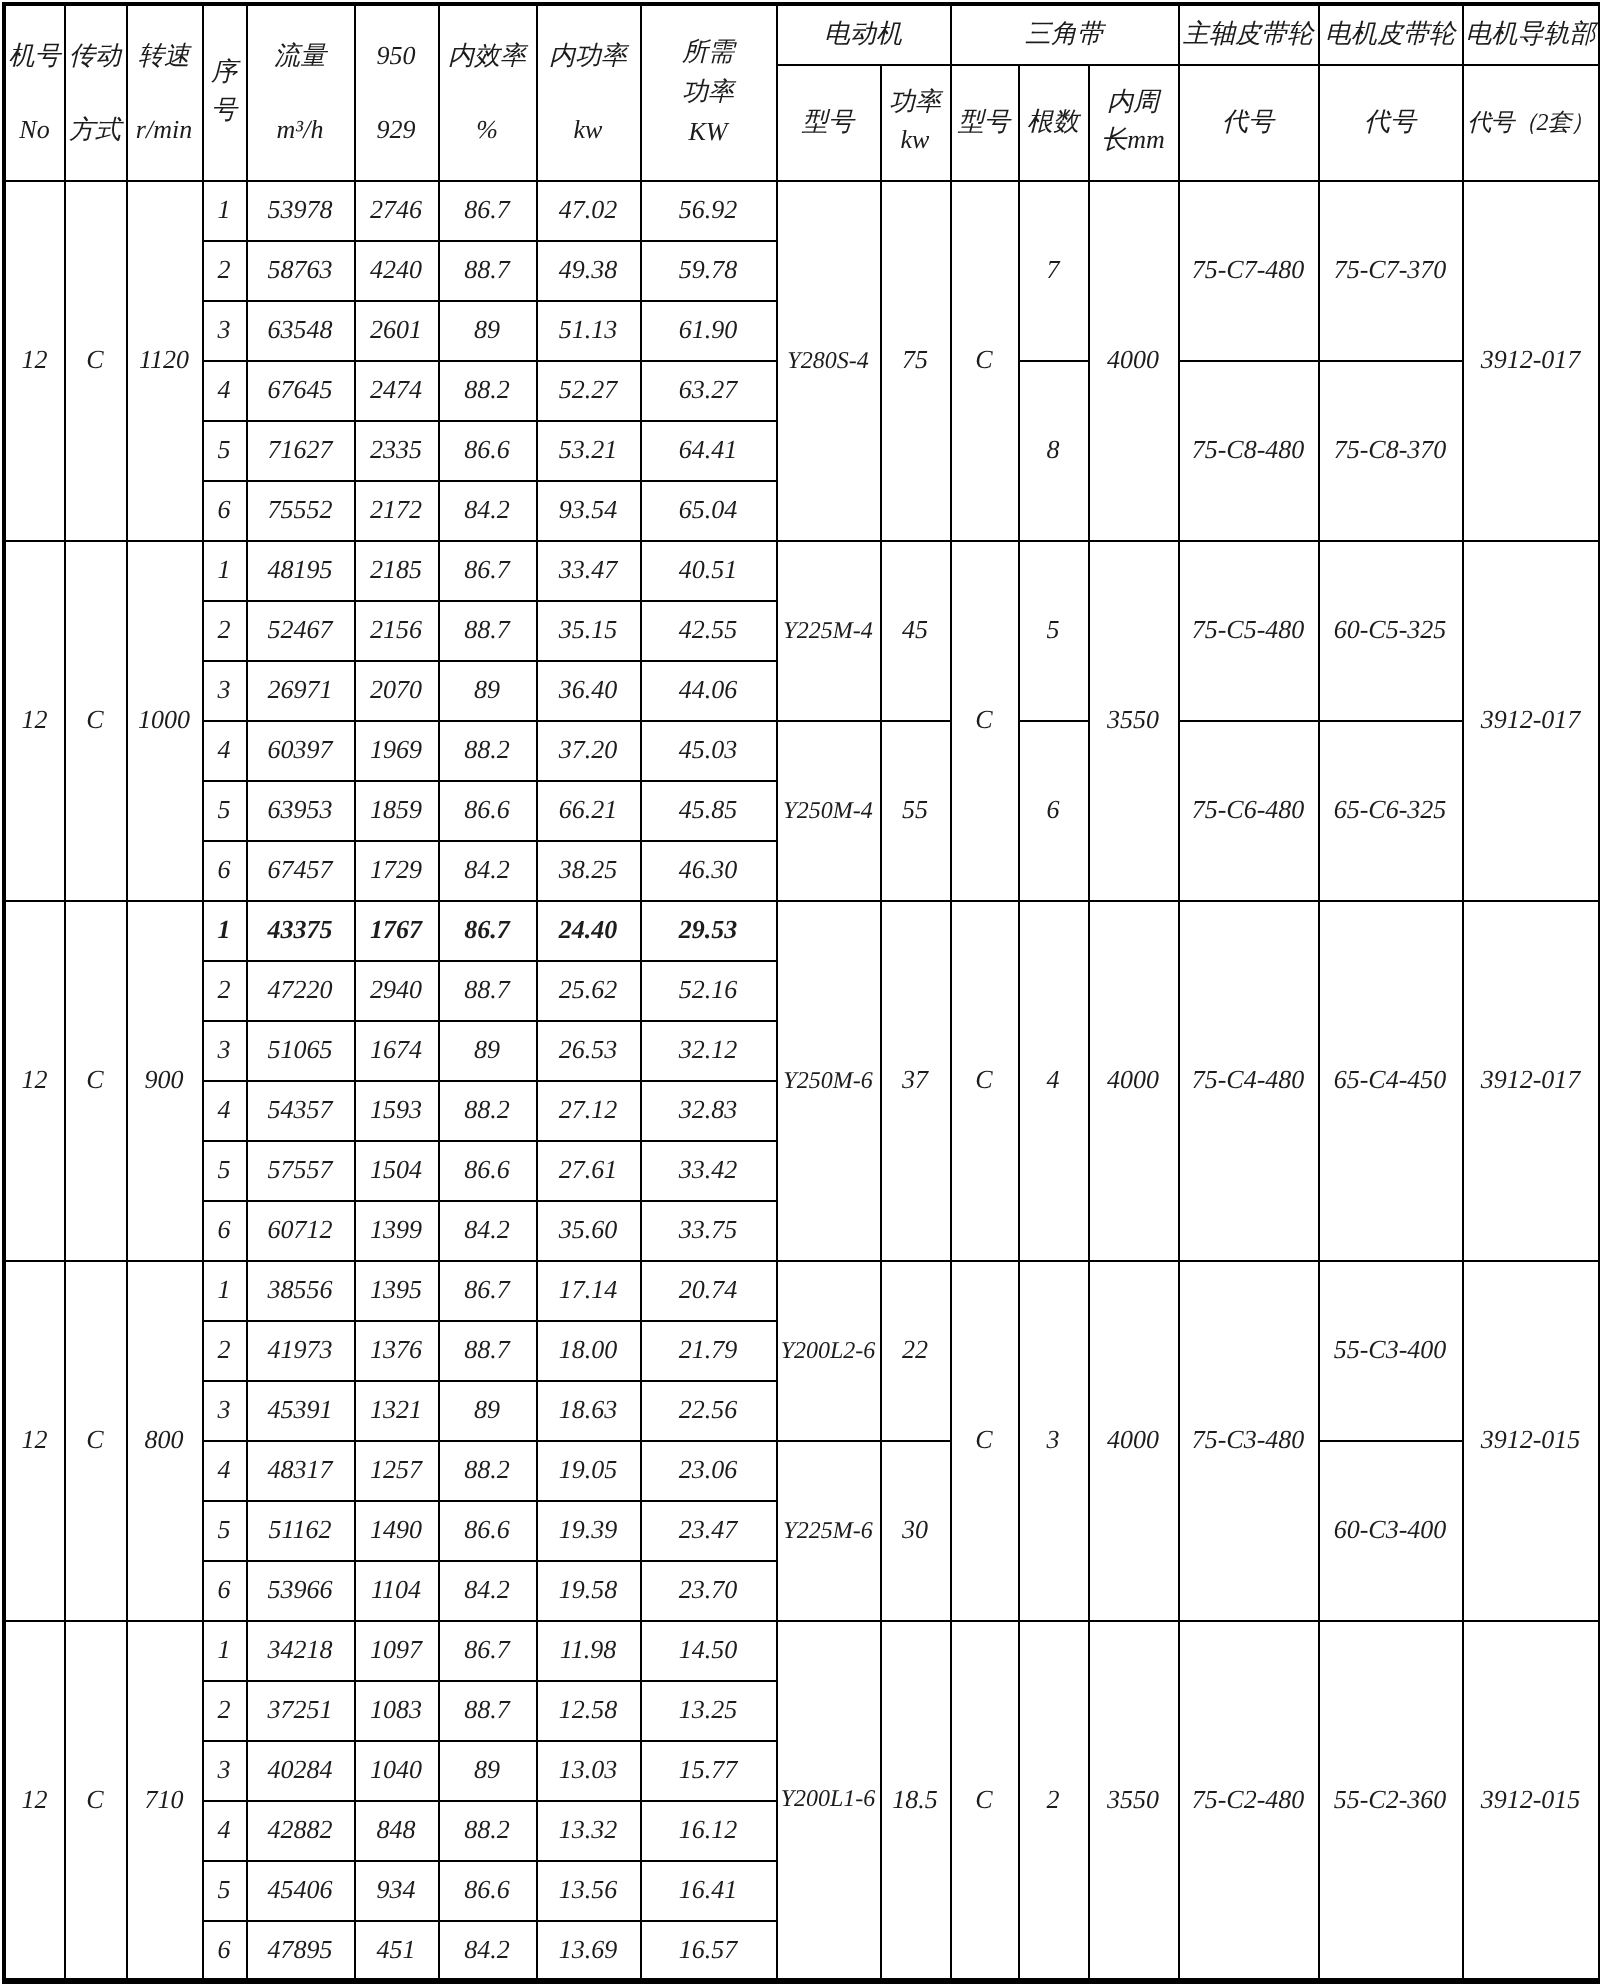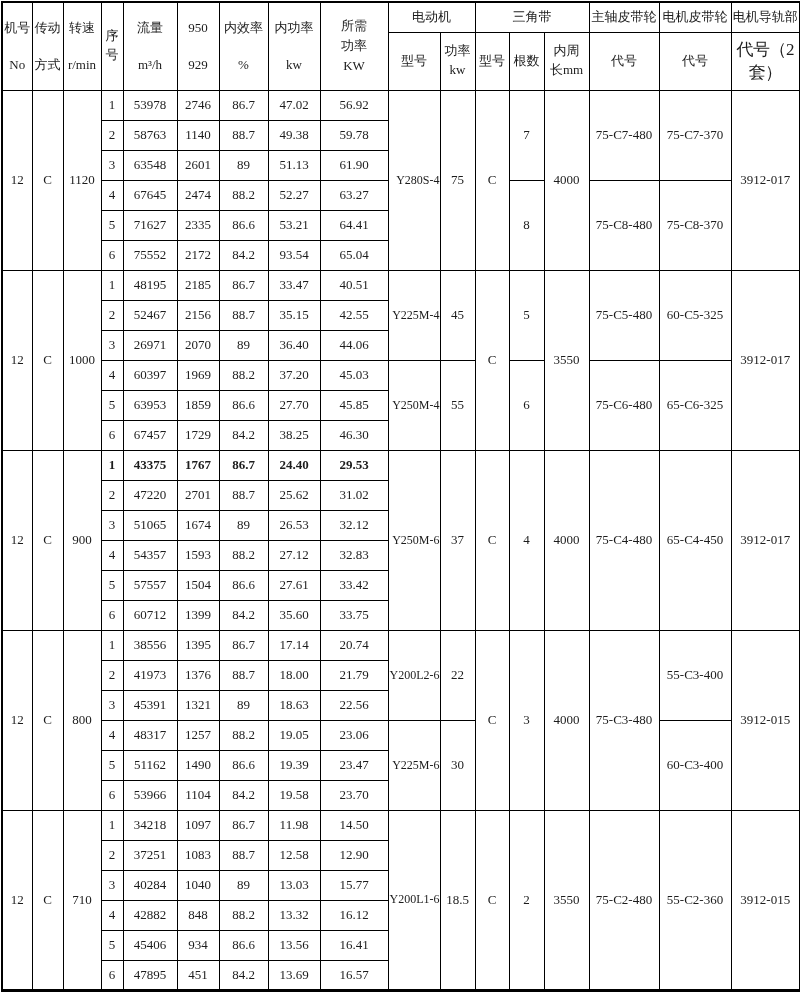--- a/index.html
+++ b/index.html
@@ -9,41 +9,42 @@
     font-family: "Liberation Serif", serif;
     color: #1c1c1c;
   }
   table {
     border-collapse: collapse;
     table-layout: fixed;
     width: 797px;
     margin: 1px 0 0 1px;
     border: 2px solid #000;
     border-bottom: 3px solid #000;
+    font-style: italic;
   }
   th, td {
     border: 1px solid #000;
     text-align: center;
     vertical-align: middle;
     padding: 0;
     overflow: hidden;
     font-size: 13px;
     font-weight: normal;
   }
   thead tr.group-row { height: 30px; }
   thead tr.sub-row { height: 58px; }
   tbody tr { height: 30px; }
   th { white-space: pre-line; }
   th.tall2 { line-height: 2.9; }
   th.tall3 { line-height: 1.55; }
   th.sub2 { line-height: 1.45; }
   td { white-space: nowrap; }
   td.bold { font-weight: bold; }
-  td[data-name="cell-motor-model"] { font-size: 12px; text-align: right; }
-  th[data-name="header-rail-code"] { font-size: 17px; letter-spacing: -0.5px; }
+  td[data-name="cell-motor-model"] { font-size: 12px; }
+  th[data-name="header-rail-code"] { font-size: 12px; letter-spacing: -0.5px; }
 </style>
 </head>
 <body>
 
 <table data-name="spec-table">
   <colgroup>
     <col style="width:30px">
       <col style="width:31px">
       <col style="width:38px">
     <col style="width:22px">
@@ -117,21 +118,21 @@
         <td rowspan="6" data-name="cell-belt-type">C</td>
         <td rowspan="3" data-name="cell-belt-count">7</td>
         <td rowspan="6" data-name="cell-belt-length">4000</td>
         <td rowspan="3" data-name="cell-main-pulley-code">75-C7-480</td>
         <td rowspan="3" data-name="cell-motor-pulley-code">75-C7-370</td>
         <td rowspan="6" data-name="cell-rail-code">3912-017</td>
       </tr>
       <tr data-name="table-row">
         <td data-name="cell-serial">2</td>
         <td data-name="cell-flow">58763</td>
-        <td data-name="cell-pressure">1140</td>
+        <td data-name="cell-pressure">4240</td>
         <td data-name="cell-efficiency">88.7</td>
         <td data-name="cell-inner-power">49.38</td>
         <td data-name="cell-required-power">59.78</td>
       </tr>
       <tr data-name="table-row">
         <td data-name="cell-serial">3</td>
         <td data-name="cell-flow">63548</td>
         <td data-name="cell-pressure">2601</td>
         <td data-name="cell-efficiency">89</td>
         <td data-name="cell-inner-power">51.13</td>
@@ -210,21 +211,21 @@
         <td rowspan="3" data-name="cell-motor-power">55</td>
         <td rowspan="3" data-name="cell-belt-count">6</td>
         <td rowspan="3" data-name="cell-main-pulley-code">75-C6-480</td>
         <td rowspan="3" data-name="cell-motor-pulley-code">65-C6-325</td>
       </tr>
       <tr data-name="table-row">
         <td data-name="cell-serial">5</td>
         <td data-name="cell-flow">63953</td>
         <td data-name="cell-pressure">1859</td>
         <td data-name="cell-efficiency">86.6</td>
-        <td data-name="cell-inner-power">27.70</td>
+        <td data-name="cell-inner-power">66.21</td>
         <td data-name="cell-required-power">45.85</td>
       </tr>
       <tr data-name="table-row">
         <td data-name="cell-serial">6</td>
         <td data-name="cell-flow">67457</td>
         <td data-name="cell-pressure">1729</td>
         <td data-name="cell-efficiency">84.2</td>
         <td data-name="cell-inner-power">38.25</td>
         <td data-name="cell-required-power">46.30</td>
       </tr>
@@ -243,24 +244,24 @@
         <td rowspan="6" data-name="cell-belt-type">C</td>
         <td rowspan="6" data-name="cell-belt-count">4</td>
         <td rowspan="6" data-name="cell-belt-length">4000</td>
         <td rowspan="6" data-name="cell-main-pulley-code">75-C4-480</td>
         <td rowspan="6" data-name="cell-motor-pulley-code">65-C4-450</td>
         <td rowspan="6" data-name="cell-rail-code">3912-017</td>
       </tr>
       <tr data-name="table-row">
         <td data-name="cell-serial">2</td>
         <td data-name="cell-flow">47220</td>
-        <td data-name="cell-pressure">2701</td>
+        <td data-name="cell-pressure">2940</td>
         <td data-name="cell-efficiency">88.7</td>
         <td data-name="cell-inner-power">25.62</td>
-        <td data-name="cell-required-power">31.02</td>
+        <td data-name="cell-required-power">52.16</td>
       </tr>
       <tr data-name="table-row">
         <td data-name="cell-serial">3</td>
         <td data-name="cell-flow">51065</td>
         <td data-name="cell-pressure">1674</td>
         <td data-name="cell-efficiency">89</td>
         <td data-name="cell-inner-power">26.53</td>
         <td data-name="cell-required-power">32.12</td>
       </tr>
       <tr data-name="table-row">
@@ -367,21 +368,21 @@
         <td rowspan="6" data-name="cell-main-pulley-code">75-C2-480</td>
         <td rowspan="6" data-name="cell-motor-pulley-code">55-C2-360</td>
         <td rowspan="6" data-name="cell-rail-code">3912-015</td>
       </tr>
       <tr data-name="table-row">
         <td data-name="cell-serial">2</td>
         <td data-name="cell-flow">37251</td>
         <td data-name="cell-pressure">1083</td>
         <td data-name="cell-efficiency">88.7</td>
         <td data-name="cell-inner-power">12.58</td>
-        <td data-name="cell-required-power">12.90</td>
+        <td data-name="cell-required-power">13.25</td>
       </tr>
       <tr data-name="table-row">
         <td data-name="cell-serial">3</td>
         <td data-name="cell-flow">40284</td>
         <td data-name="cell-pressure">1040</td>
         <td data-name="cell-efficiency">89</td>
         <td data-name="cell-inner-power">13.03</td>
         <td data-name="cell-required-power">15.77</td>
       </tr>
       <tr data-name="table-row">

